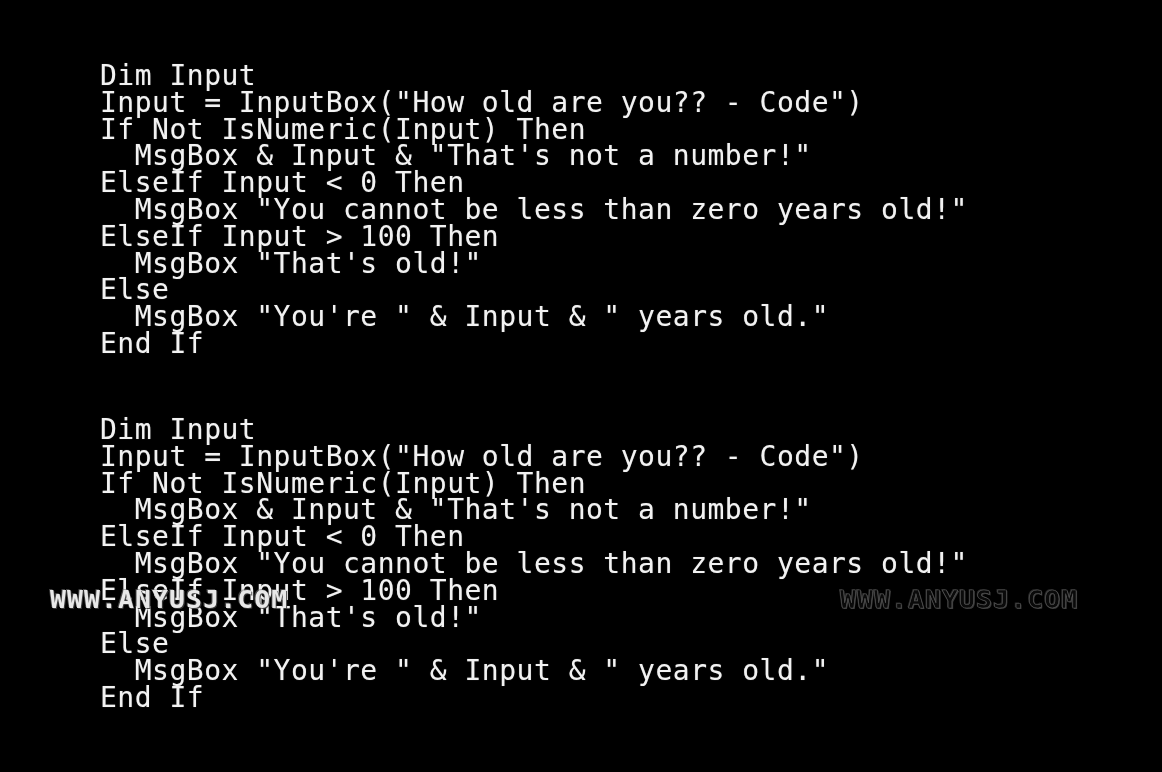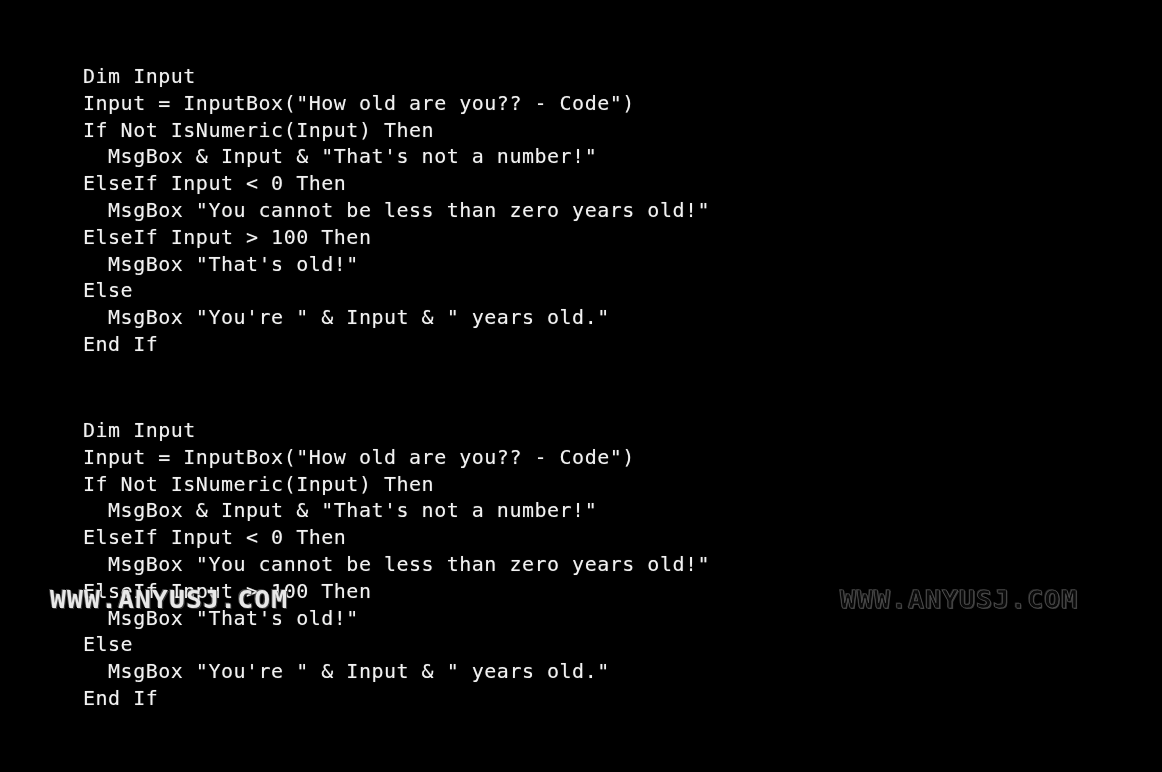--- a/index.html
+++ b/index.html
@@ -10,24 +10,24 @@
   #screen {
     position: relative;
     width: 1162px;
     height: 772px;
     background: #000000;
     overflow: hidden;
     font-family: "DejaVu Sans Mono", "Liberation Mono", monospace;
   }
   .code-block {
     position: absolute;
-    left: 83px;
+    left: 100px;
     white-space: pre;
     color: #f2f2f2;
-    font-size: 20px;
+    font-size: 28px;
     line-height: 26.8px;
     letter-spacing: 0.5px;
     font-weight: 400;
     text-shadow: 0 0 1px rgba(255,255,255,0.35);
   }
   #code-block-1 { top: 63px; }
   #code-block-2 { top: 417px; }
   .code-line {
     display: block;
     height: 26.8px;

